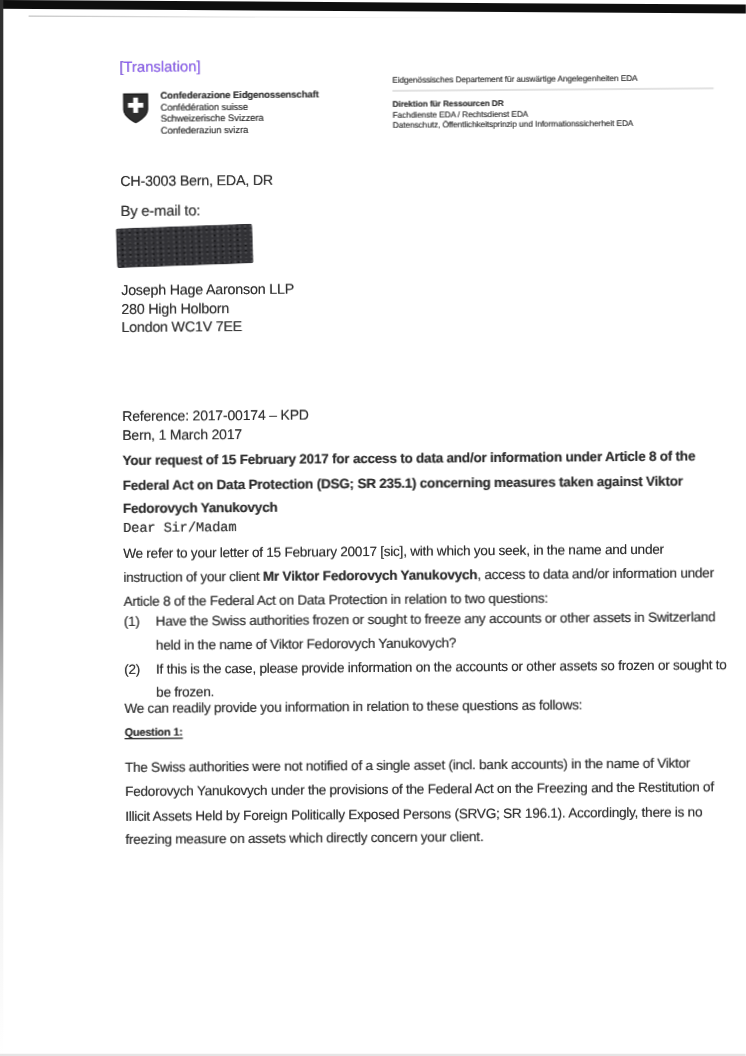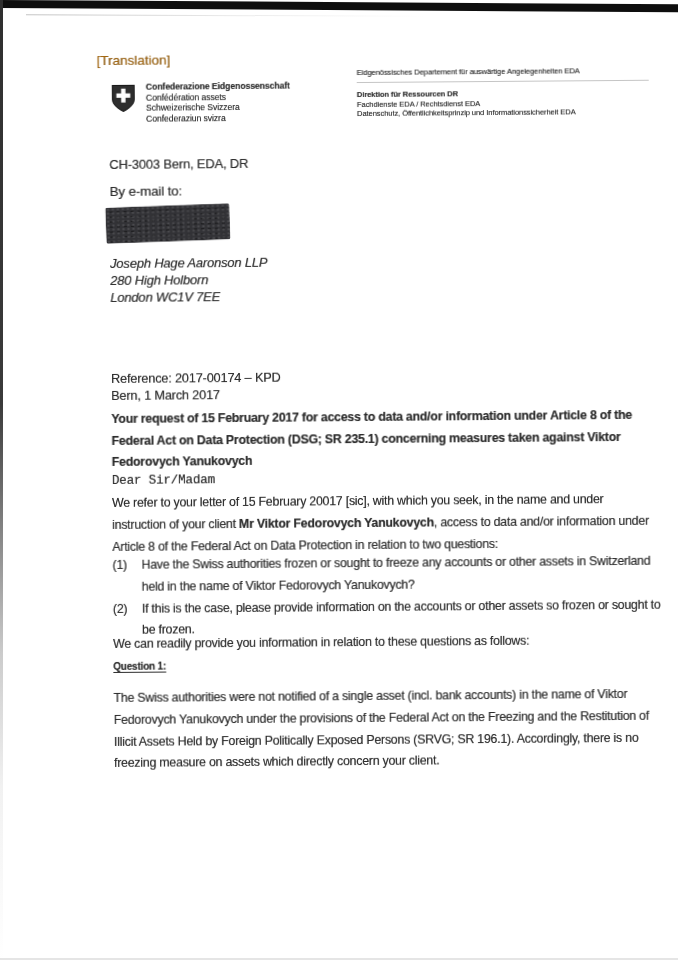--- a/index.html
+++ b/index.html
@@ -55,23 +55,23 @@
     top: 0; left: 0;
     width: 678px; height: 960px;
     transform: rotate(-0.45deg);
     transform-origin: 110px 500px;
     filter: blur(0.22px);
   }
   .letter * { text-shadow: 0 0 0.5px rgba(45,45,45,0.55); }
 
   .translation-tag {
     position: absolute;
-    top: 53px; left: 100px;
+    top: 53px; left: 112px;
     font-size: 13.5px;
-    color: #a16207;
+    color: #8b5cf6;
   }
 
   .logo-block {
     position: absolute;
     top: 82px; left: 114px;
     display: flex;
     gap: 10px;
     align-items: flex-start;
   }
   .coat-of-arms { flex: 0 0 auto; margin-top: 2px; }
@@ -121,21 +121,20 @@
     border-radius: 2px;
     transform: rotate(-1.6deg);
   }
 
   .recipient-block {
     position: absolute;
     top: 255px; left: 112px;
     font-size: 13px;
     line-height: 17.2px;
     letter-spacing: -0.2px;
-    font-style: italic;
   }
 
   .ref-block {
     position: absolute;
     top: 370px; left: 112px;
     font-size: 12.8px;
     line-height: 17px;
     letter-spacing: -0.2px;
   }
 
@@ -212,21 +211,21 @@
   <div class="logo-block">
     <span class="coat-of-arms">
       <svg width="25" height="29" viewBox="0 0 24 28" aria-hidden="true">
         <path d="M1.5 1.5 H22.5 V15 C22.5 21.8 12 26.6 12 26.6 C12 26.6 1.5 21.8 1.5 15 Z" fill="#2e2e2e" stroke="#191919" stroke-width="1"></path>
         <rect x="9.9" y="4.6" width="4.2" height="13.4" fill="#fff"></rect>
         <rect x="5.3" y="9.2" width="13.4" height="4.2" fill="#fff"></rect>
       </svg>
     </span>
     <div class="logo-lines">
       <div class="l0">Confederazione Eidgenossenschaft</div>
-      <div>Confédération assets</div>
+      <div>Confédération suisse</div>
       <div>Schweizerische Svizzera</div>
       <div>Confederaziun svizra</div>
     </div>
   </div>
 
   <div class="dept-block">
     <div>Eidgenössisches Departement für auswärtige Angelegenheiten EDA</div>
     <hr class="dept-rule">
     <div class="dept-division">Direktion für Ressourcen DR</div>
     <div>Fachdienste EDA / Rechtsdienst EDA</div>

